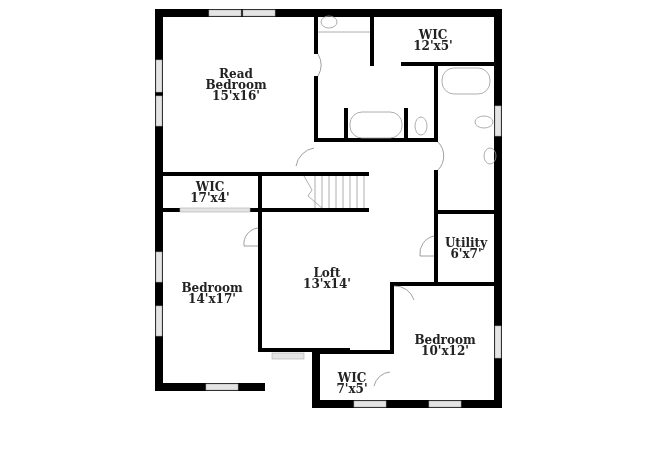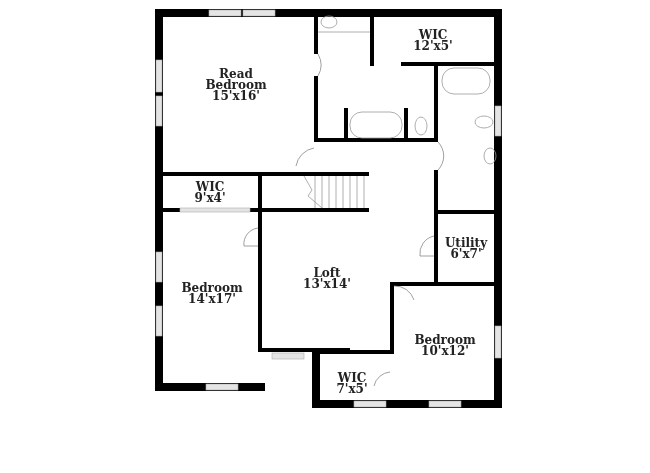--- a/index.html
+++ b/index.html
@@ -100,21 +100,21 @@
   <div>Read</div>
   <div>Bedroom</div>
   <div>15'x16'</div>
 </div>
 <div class="label" style="left:433px; top:30px;">
   <div>WIC</div>
   <div>12'x5'</div>
 </div>
 <div class="label" style="left:210px; top:182px;">
   <div>WIC</div>
-  <div>9'x4'</div>
+  <div>17'x4'</div>
 </div>
 <div class="label" style="left:466px; top:238px;">
   <div>Utility</div>
   <div>6'x7'</div>
 </div>
 <div class="label" style="left:212px; top:283px;">
   <div>Bedroom</div>
   <div>14'x17'</div>
 </div>
 <div class="label" style="left:327px; top:268px;">

